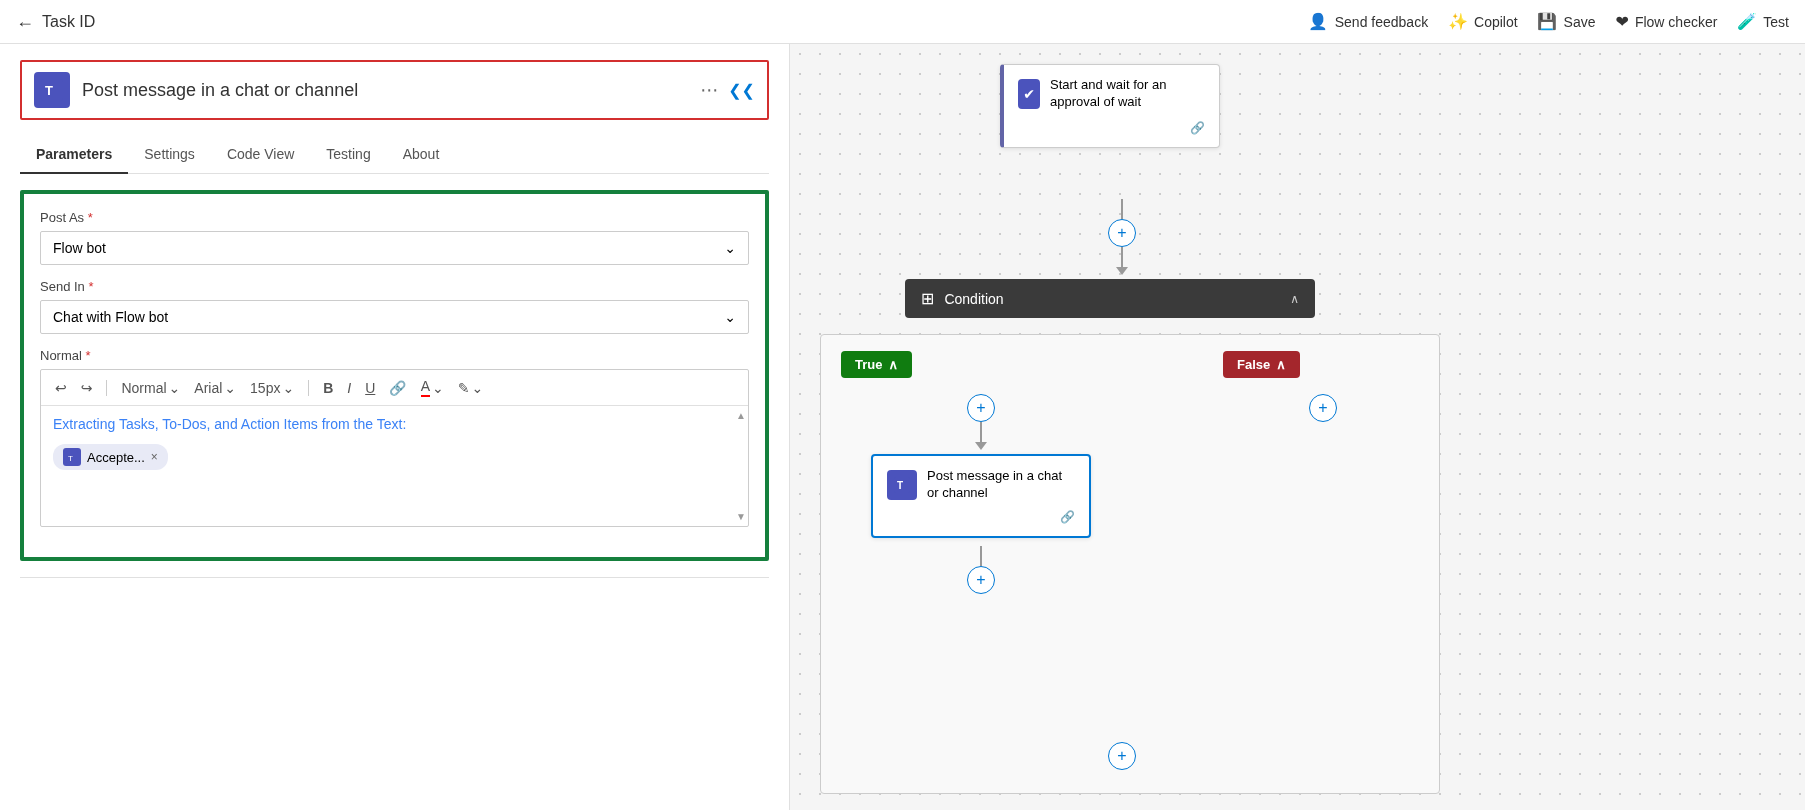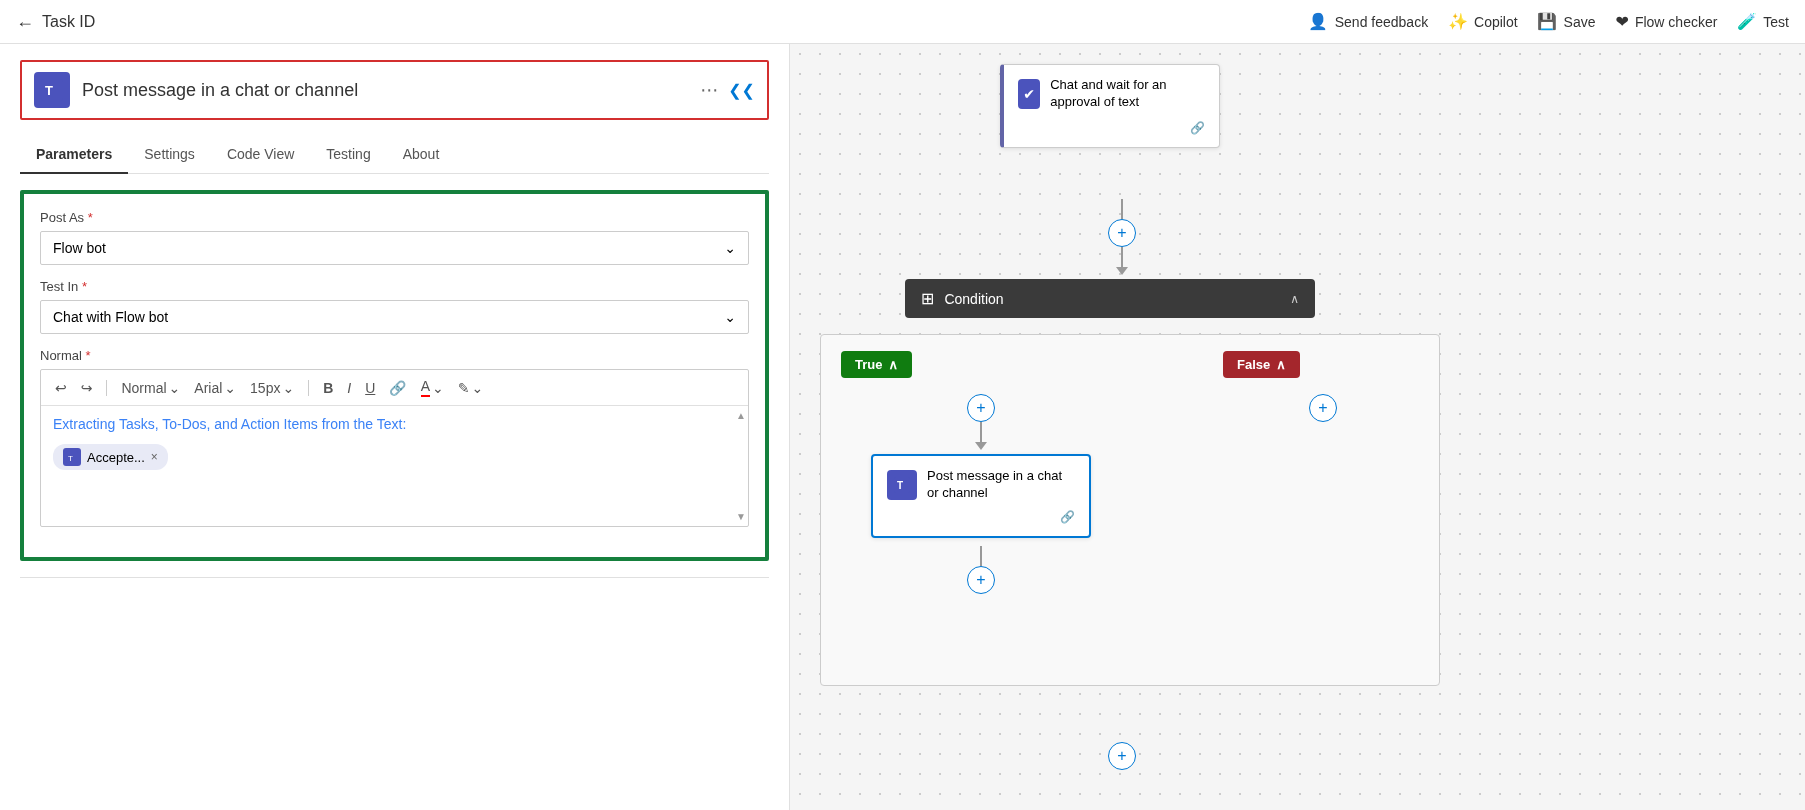--- a/index.html
+++ b/index.html
@@ -178,21 +178,21 @@
           <span class="required"> *</span>
         </label>
         <div class="form-select">
           <span>Flow bot</span>
           <span>⌄</span>
         </div>
       </div>
 
       <div class="form-field">
         <label class="form-label">
-          <span>Test In</span>
+          <span>Send In</span>
           <span class="required"> *</span>
         </label>
         <div class="form-select">
           <span>Chat with Flow bot</span>
           <span>⌄</span>
         </div>
       </div>
 
 
       <div class="form-field">
@@ -254,41 +254,41 @@
 
     <hr class="left-divider">
   </div>
 
   <div class="right-panel">
     <div class="flow-canvas">
 
       <div style="position:absolute; top:20px; left:210px; width:220px; border:1px solid #ccc; border-left:4px solid #6264a7; border-radius:4px; background:#fff; padding:12px 14px; box-shadow:0 1px 4px rgba(0,0,0,0.1);">
         <div style="display:flex; align-items:center; gap:10px;">
           <div style="width:30px;height:30px;background:#4b53bc;border-radius:4px;display:flex;align-items:center;justify-content:center;color:#fff;font-size:14px;">✔</div>
-          <div style="font-size:13px;line-height:1.3;font-weight:500;">Chat and wait for an approval of text</div>
+          <div style="font-size:13px;line-height:1.3;font-weight:500;">Start and wait for an approval of wait</div>
         </div>
         <div style="margin-top:10px;text-align:right;color:#999;font-size:12px;">🔗</div>
       </div>
 
       <div style="position:absolute;top:155px;left:318px;display:flex;flex-direction:column;align-items:center;">
         <div style="width:2px;height:20px;background:#999;"></div>
         <div class="add-circle">+</div>
         <div style="width:2px;height:20px;background:#999;"></div>
         <div style="width:0;height:0;border-left:6px solid transparent;border-right:6px solid transparent;border-top:8px solid #999;"></div>
       </div>
 
       <div style="position:absolute;top:235px;left:115px;width:410px;background:#3a3a3a;color:#fff;border-radius:4px;padding:10px 16px;display:flex;align-items:center;justify-content:space-between;">
         <div style="display:flex;align-items:center;gap:10px;">
           <span style="font-size:16px;">⊞</span>
           <span style="font-size:14px;font-weight:500;">Condition</span>
         </div>
         <span style="font-size:12px;color:#ccc;cursor:pointer;">∧</span>
       </div>
 
-      <div style="position:absolute;top:290px;left:30px;width:620px;height:352px;border:1px solid #ccc;border-radius:4px;background:#f9f9f9;">
+      <div style="position:absolute;top:290px;left:30px;width:620px;height:460px;border:1px solid #ccc;border-radius:4px;background:#f9f9f9;">
 
         <div style="position:absolute;top:16px;left:20px;width:280px;">
           <div style="display:inline-flex;align-items:center;gap:6px;padding:6px 14px;border-radius:4px;font-size:13px;font-weight:600;background:#107c10;color:#fff;margin-bottom:16px;cursor:pointer;">
             <span>True</span>
             <span>∧</span>
           </div>
           <div style="display:flex;flex-direction:column;align-items:center;">
             <div class="add-circle">+</div>
             <div style="width:2px;height:20px;background:#999;"></div>
             <div style="width:0;height:0;border-left:6px solid transparent;border-right:6px solid transparent;border-top:8px solid #999;"></div>

